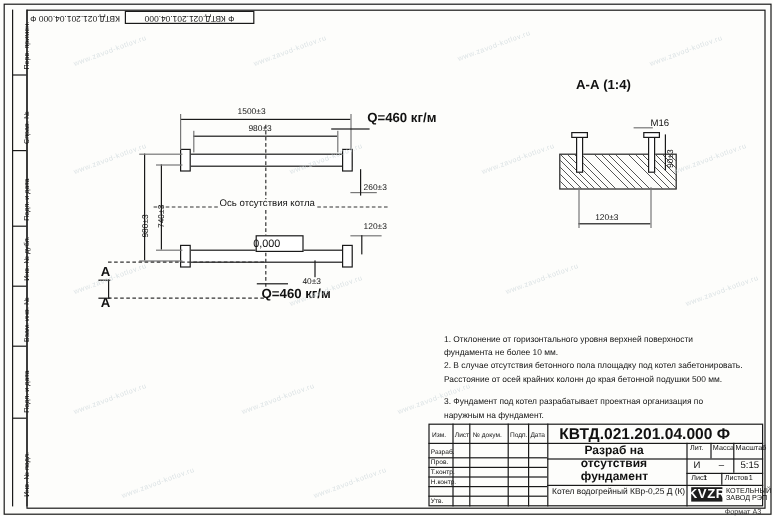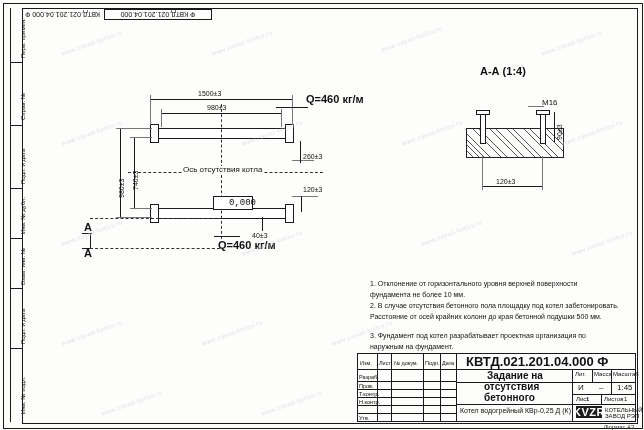--- a/index.html
+++ b/index.html
@@ -126,21 +126,21 @@
   <div class="dim" style="left:292px;top:196px;width:26px;background:#777;"></div>
   <div class="txt t7" style="left:303px;top:186px;">120±3</div>
   <div class="dimv" style="left:301px;top:196px;height:16px;"></div>
 
   <div class="txt t7" style="left:252px;top:232px;">40±3</div>
   <div class="dimv" style="left:262px;top:217px;height:14px;"></div>
 
   <div class="txt t8" style="left:182px;top:166px;background:#fdfdfb;padding:0 1px;">Ось отсутствия котла</div>
 
   <div class="cellbox" style="left:213px;top:196px;width:40px;height:14px;background:#fff;"></div>
-  <div class="txt t9" style="left:229px;top:199px;font-family:Liberation Mono, monospace;">0,000</div>
+  <div class="txt t9" style="left:211px;top:199px;">0,000</div>
 
   <div class="txt t11" style="left:306px;top:94px;font-weight:bold;">Q=460 кг/м</div>
   <div class="dim" style="left:276px;top:107px;width:32px;"></div>
   <div class="txt t11" style="left:218px;top:240px;font-weight:bold;">Q=460 кг/м</div>
   <div class="dim" style="left:214px;top:236px;width:26px;"></div>
 
   <div class="txt t11" style="left:84px;top:222px;font-weight:bold;">А</div>
   <div class="txt t11" style="left:84px;top:248px;font-weight:bold;">А</div>
   <div class="ln v" style="left:90px;top:233px;height:16px;"></div>
   <div class="ln h" style="left:82px;top:233px;width:10px;"></div>
@@ -176,34 +176,34 @@
 
   <div class="ln h" style="left:357px;top:369px;width:279px;"></div>
   <div class="ln v" style="left:456px;top:353px;height:69px;"></div>
   <div class="ln v" style="left:572px;top:369px;height:53px;"></div>
   <div class="ln h" style="left:456px;top:382px;width:180px;"></div>
   <div class="ln h" style="left:572px;top:394px;width:64px;"></div>
   <div class="ln h" style="left:456px;top:404px;width:180px;"></div>
 
   <div class="txt t13" style="left:466px;top:355px;">КВТД.021.201.04.000 Ф</div>
 
-  <div class="txt t10" style="left:487px;top:371px;font-weight:bold;">Задание на</div>
+  <div class="txt t10" style="left:487px;top:371px;font-weight:bold;">Разраб на</div>
   <div class="txt t10" style="left:484px;top:382px;font-weight:bold;">отсутствия</div>
-  <div class="txt t10" style="left:484px;top:393px;font-weight:bold;">бетонного</div>
+  <div class="txt t10" style="left:484px;top:393px;font-weight:bold;">фундамент</div>
 
   <div class="txt t7" style="left:460px;top:407px;">Котел водогрейный КВр-0,25 Д (К)</div>
 
   <div class="ln v" style="left:592px;top:369px;height:13px;"></div>
   <div class="ln v" style="left:611px;top:369px;height:25px;"></div>
   <div class="txt" style="left:575px;top:371px;">Лит.</div>
   <div class="txt" style="left:594px;top:371px;">Масса</div>
   <div class="txt" style="left:613px;top:371px;">Масштаб</div>
   <div class="txt t8" style="left:578px;top:384px;">И</div>
   <div class="txt t8" style="left:599px;top:384px;">–</div>
-  <div class="txt t8" style="left:617px;top:384px;">1:45</div>
+  <div class="txt t8" style="left:617px;top:384px;">5:15</div>
 
   <div class="ln v" style="left:601px;top:394px;height:10px;"></div>
   <div class="txt" style="left:576px;top:396px;">Лист</div>
   <div class="txt" style="left:604px;top:396px;">Листов</div>
   <div class="txt" style="left:586px;top:396px;">1</div>
   <div class="txt" style="left:624px;top:396px;">1</div>
 
   <div class="logo" style="left:576px;top:406px;width:26px;height:12px;">KVZR</div>
   <div class="txt" style="left:605px;top:407px;">КОТЕЛЬНЫЙ</div>
   <div class="txt" style="left:605px;top:413px;">ЗАВОД РЭП</div>

